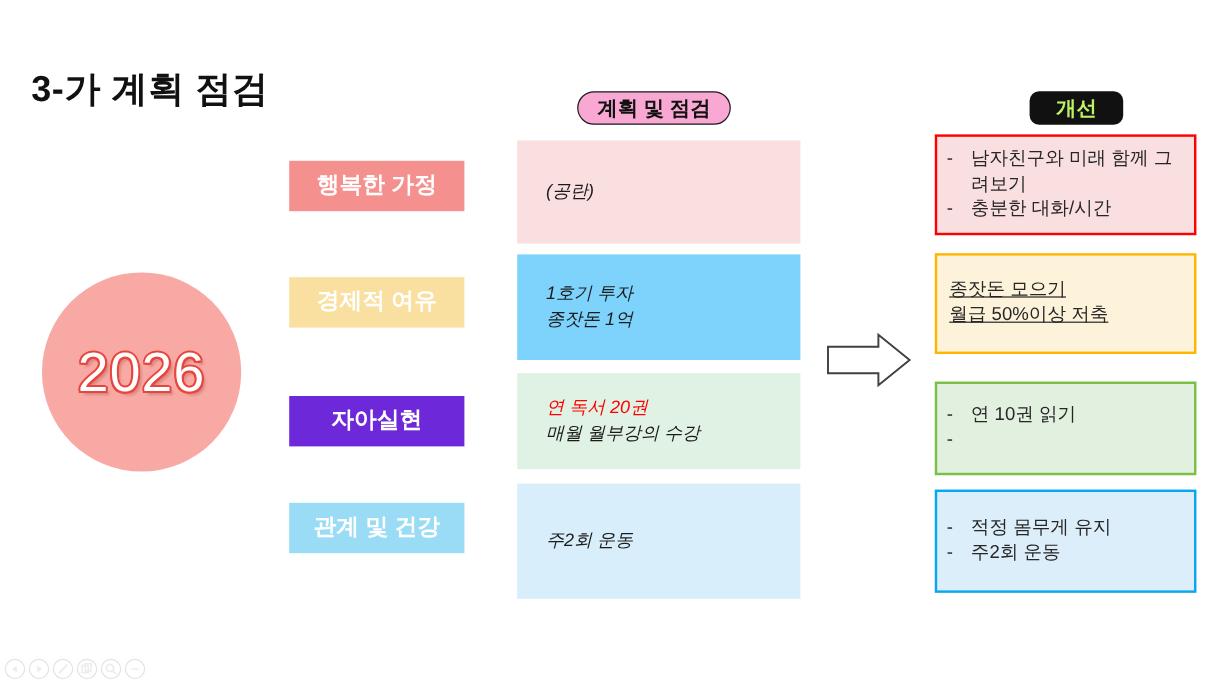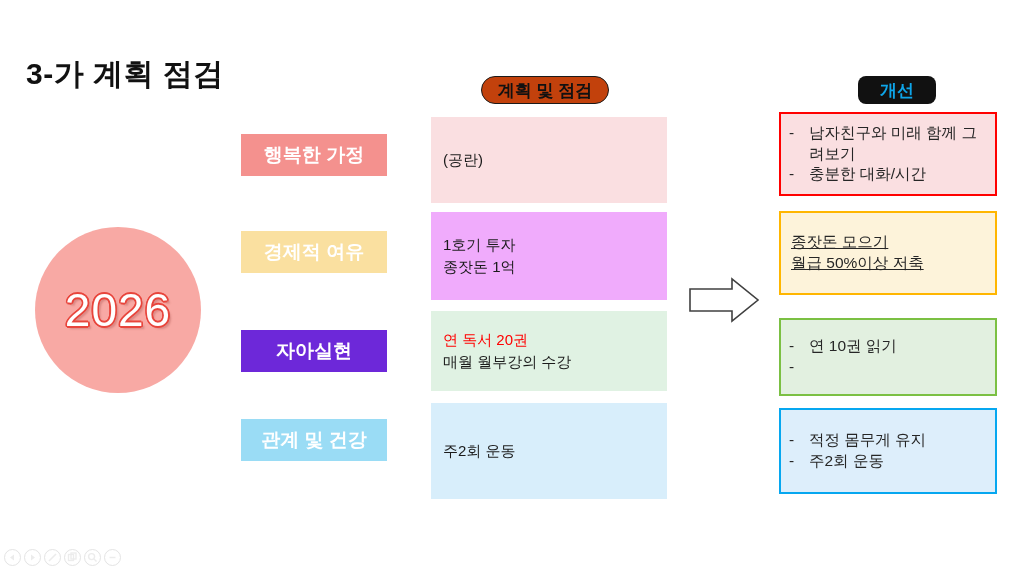--- a/index.html
+++ b/index.html
@@ -41,31 +41,31 @@
     justify-content: center;
     box-sizing: border-box;
   }
   #header-plan {
     left: 481px;
     top: 76px;
     width: 128px;
     height: 28px;
     border: 1.5px solid #1a1a1a;
     border-radius: 14px;
-    background: #c2410c;
+    background: #f9a8d4;
     color: #111111;
   }
   #header-improve {
     left: 858px;
     top: 76px;
     width: 78px;
     height: 28px;
     border-radius: 8px;
     background: #111111;
-    color: #0ea5e9;
+    color: #bef264;
   }
 
   
   #year-circle {
     position: absolute;
     left: 35px;
     top: 227px;
     width: 166px;
     height: 166px;
     border-radius: 50%;
@@ -117,30 +117,31 @@
   #cat-1 { top: 231px; background: #fae0a0; }
   #cat-2 { top: 330px; background: #6d28d9; }
   #cat-3 { top: 419px; background: #9adcf5; }
 
   
   .plan-box {
     position: absolute;
     left: 431px;
     width: 236px;
     box-sizing: border-box;
-    padding: 0 12px;
+    padding: 0 24px;
     display: flex;
     flex-direction: column;
     justify-content: center;
     font-size: 15px;
     color: #1b1b1b;
     line-height: 1.45;
+    font-style: italic;
   }
   #plan-0 { top: 117px; height: 86px; background: #fadfe1; }
-  #plan-1 { top: 212px; height: 88px; background: #f0abfc; }
+  #plan-1 { top: 212px; height: 88px; background: #7dd3fc; }
   #plan-2 { top: 311px; height: 80px; background: #e0f2e3; }
   #plan-3 { top: 403px; height: 96px; background: #d8eefb; }
   .plan-line { display: block; white-space: nowrap; }
   .plan-line.red { color: #ff0000; }
 
   
   .imp-box {
     position: absolute;
     left: 779px;
     width: 218px;

